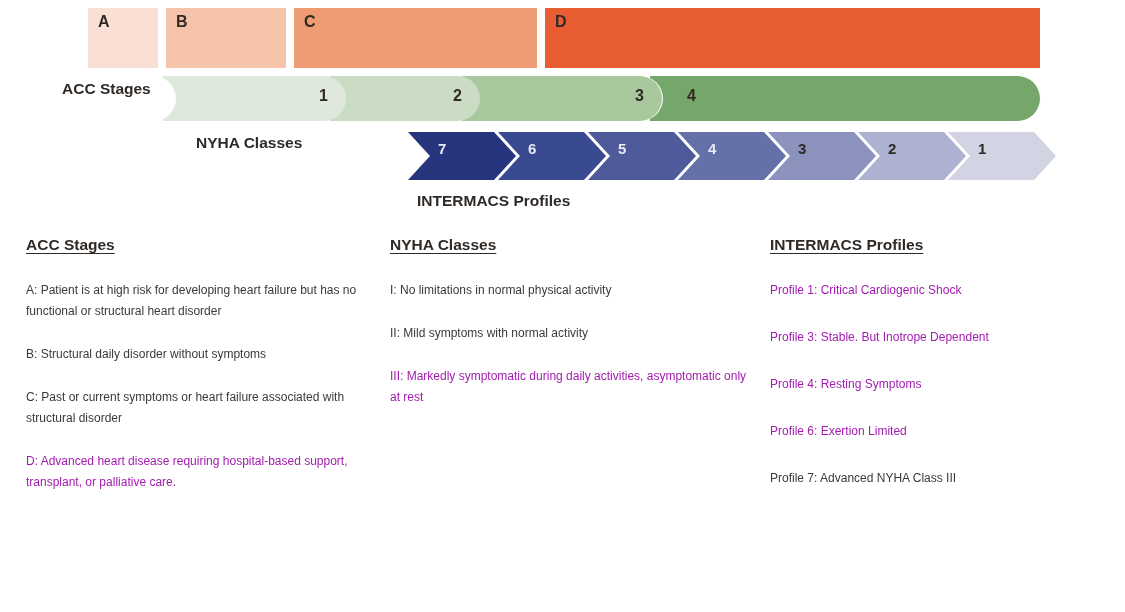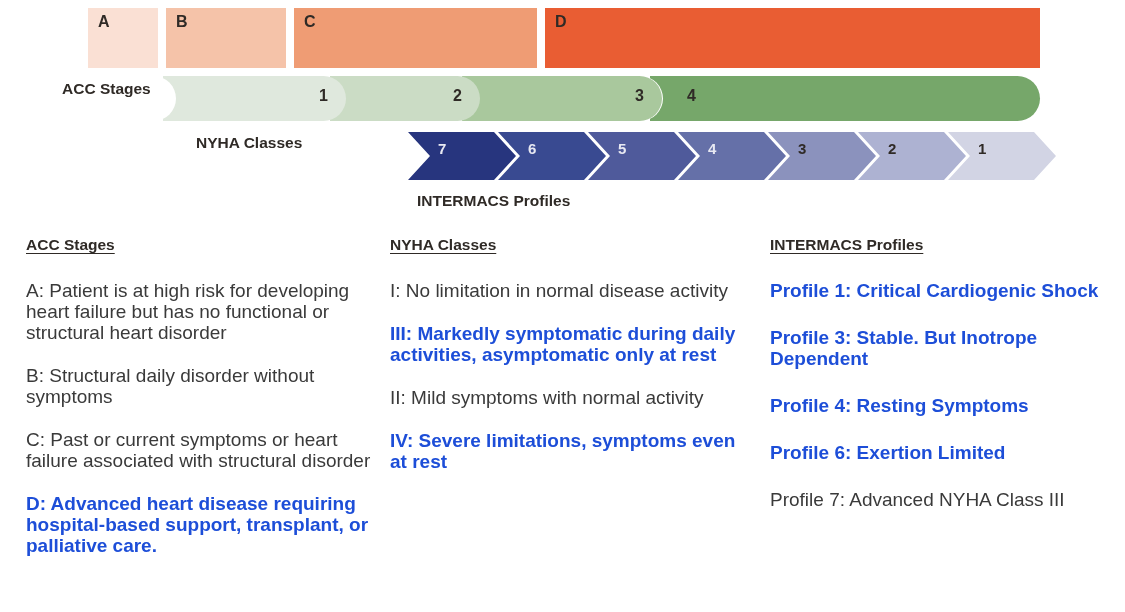--- a/index.html
+++ b/index.html
@@ -114,28 +114,28 @@
   .legend-head {
     font-size: 15.5px;
     font-weight: bold;
     color: #2f2a26;
     text-decoration: underline;
     text-underline-offset: 3px;
     margin-bottom: 26px;
     white-space: nowrap;
   }
   .legend-item {
-    font-size: 19px;
+    font-size: 12px;
     line-height: 21px;
     color: #3a3a3a;
     margin-bottom: 22px;
   }
   .legend-item.bold {
-    font-weight: bold;
-    color: #1d4ed8;
+    font-weight: normal;
+    color: #a21caf;
   }
   #col-inter .legend-item { margin-bottom: 26px; }
 </style>
 </head>
 <body>
 
 <div id="diagram">
 
   <div id="acc-row">
       <div class="acc-bar" style="left: 88px; width: 70px; background: rgb(250, 224, 212);">
@@ -206,24 +206,23 @@
         <div class="legend-item">A: Patient is at high risk for developing heart failure but has no functional or structural heart disorder</div>
         <div class="legend-item">B: Structural daily disorder without symptoms</div>
         <div class="legend-item">C: Past or current symptoms or heart failure associated with structural disorder</div>
         <div class="legend-item bold">D: Advanced heart disease requiring hospital-based support, transplant, or palliative care.</div>
       </div>
   </div>
 
   <div class="legend-col" id="col-nyha">
     <div class="legend-head">NYHA Classes</div>
     <div id="nyha-items">
-        <div class="legend-item">I: No limitation in normal disease activity</div>
+        <div class="legend-item">I: No limitations in normal physical activity</div>
+        <div class="legend-item">II: Mild symptoms with normal activity</div>
         <div class="legend-item bold">III: Markedly symptomatic during daily activities, asymptomatic only at rest</div>
-        <div class="legend-item">II: Mild symptoms with normal activity</div>
-        <div class="legend-item bold">IV: Severe limitations, symptoms even at rest</div>
       </div>
   </div>
 
   <div class="legend-col" id="col-inter">
     <div class="legend-head">INTERMACS Profiles</div>
     <div id="inter-items">
         <div class="legend-item bold">Profile 1: Critical Cardiogenic Shock</div>
         <div class="legend-item bold">Profile 3: Stable. But Inotrope Dependent</div>
         <div class="legend-item bold">Profile 4: Resting Symptoms</div>
         <div class="legend-item bold">Profile 6: Exertion Limited</div>

